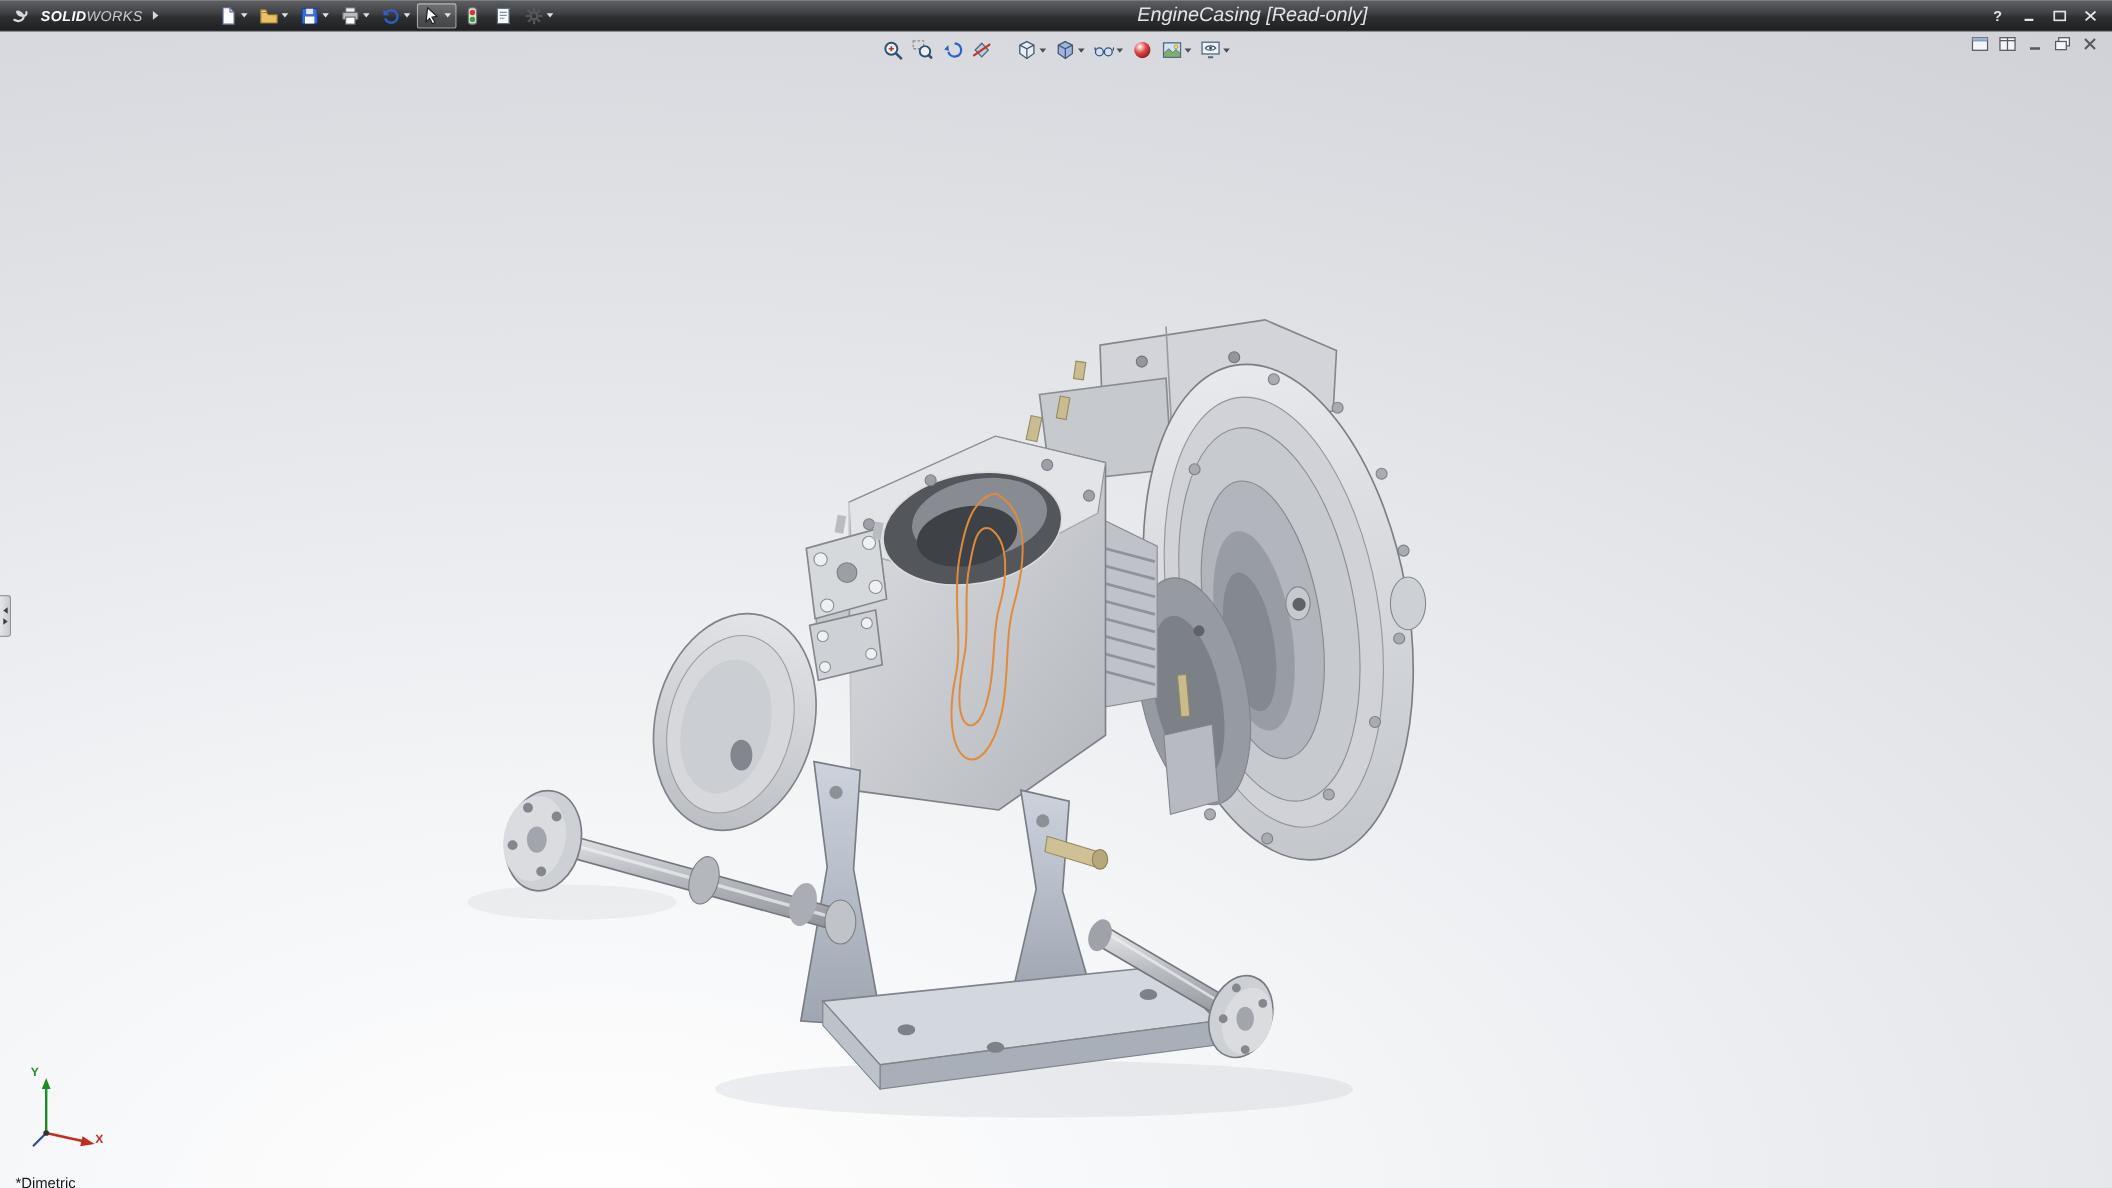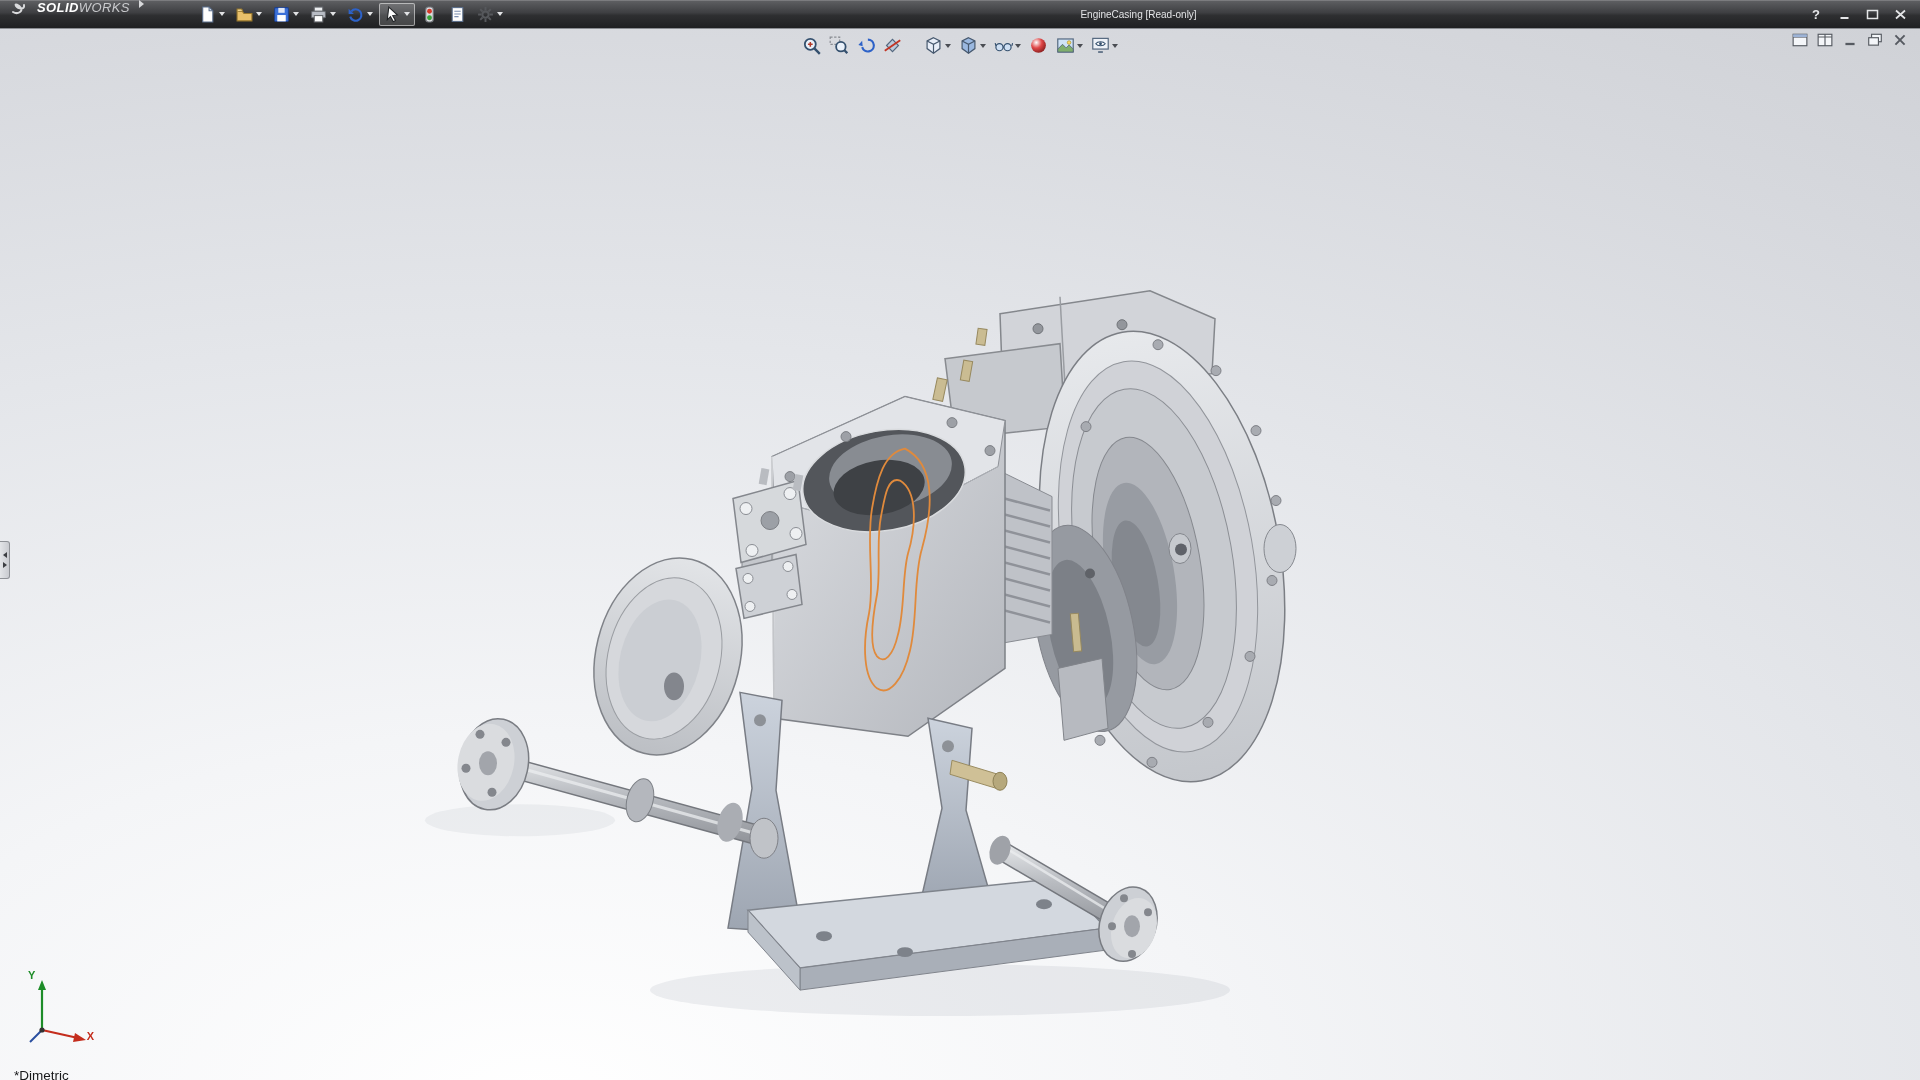--- a/index.html
+++ b/index.html
@@ -3,36 +3,36 @@
 <meta charset="utf-8">
 <style>
   html,body{margin:0;padding:0;background:#777;}
   .app{position:relative;width:1920px;height:1080px;overflow:hidden;
        font-family:"Liberation Sans",sans-serif;-webkit-font-smoothing:antialiased;}
 
   
   .titlebar{position:absolute;top:0;left:0;right:0;height:28px;display:flex;align-items:center;
     background:linear-gradient(#606164,#3e3f42 45%,#2e2f31 55%,#1f2022);
     box-shadow:inset 0 1px 0 rgba(255,255,255,.18), 0 1px 0 #8a8d92;z-index:10;}
-  .brand{display:flex;gap:5px;padding:0 8px 0 10px;height:100%;}
+  .brand{display:flex;align-items:center;gap:5px;padding:0 8px 0 10px;height:100%;}
   .brand .logo svg{display:block;}
   .brand-text{font-size:13px;font-style:italic;letter-spacing:.4px;color:#e9eaec;white-space:nowrap;}
   .brand-text b{font-weight:bold;color:#ffffff;}
   .brand-text span{font-weight:normal;color:#c9cacd;}
   .menu-arrow{width:0;height:0;border-top:4px solid transparent;border-bottom:4px solid transparent;
     border-left:5px solid #d8d9db;margin-left:4px;cursor:pointer;}
   .main-toolbar{display:flex;align-items:center;gap:1px;margin-left:42px;height:100%;}
   .tbtn{display:flex;align-items:center;gap:3px;padding:2px 4px;border-radius:2px;border:1px solid transparent;cursor:pointer;}
   .tbtn.active{background:rgba(255,255,255,.16);border-color:rgba(255,255,255,.5);}
   .tbtn .ic{display:block;line-height:0;}
   .tbtn svg{width:17px;height:17px;display:block;}
   .tbtn .dd{width:0;height:0;border-left:3.5px solid transparent;border-right:3.5px solid transparent;
     border-top:4px solid #e2e3e5;}
   .win-title{position:absolute;left:59.3%;top:50%;transform:translate(-50%,-50%);
-    color:#e3e4e6;font-size:10px;white-space:nowrap;}
+    color:#e3e4e6;font-size:18px;white-space:nowrap;font-style:italic;}
   .win-controls{margin-left:auto;display:flex;align-items:center;gap:8px;padding-right:10px;height:100%;}
   .wbtn{display:flex;align-items:center;justify-content:center;min-width:20px;height:18px;cursor:pointer;
     color:#e6e7e9;font-size:13px;font-weight:bold;}
   .wbtn svg{width:13px;height:11px;display:block;}
 
   
   .viewport{position:absolute;top:28px;left:0;right:0;bottom:0;
     background:radial-gradient(130% 125% at 28% 102%, #ffffff 0%, #f4f5f7 28%, #e4e6ea 58%, #d6d8dd 85%, #cfd1d6 100%);
     border-top:1px solid #989ba0;}
   .model-svg{position:absolute;inset:0;width:100%;height:100%;}

